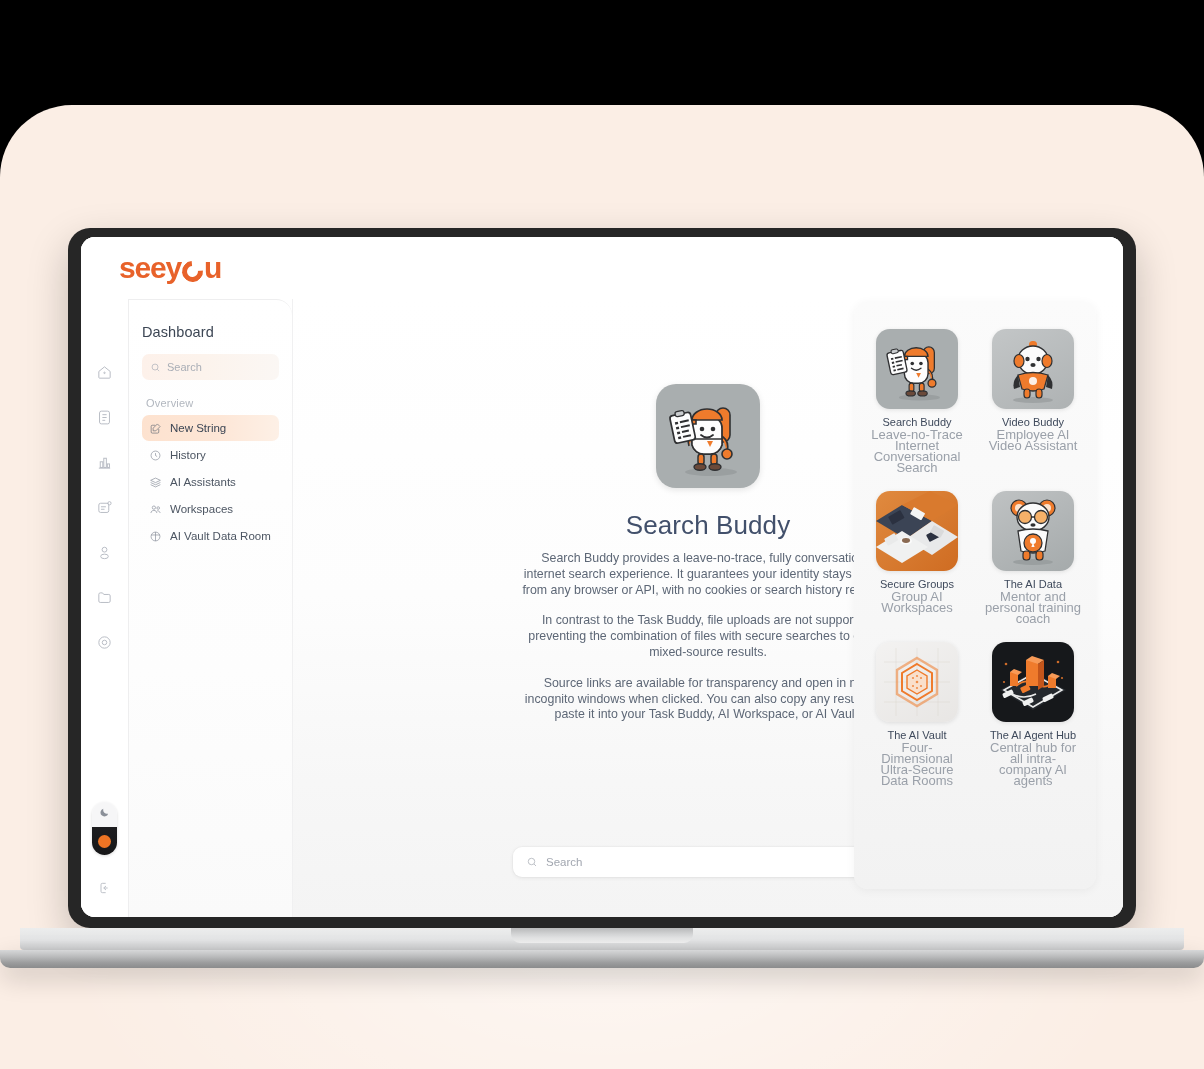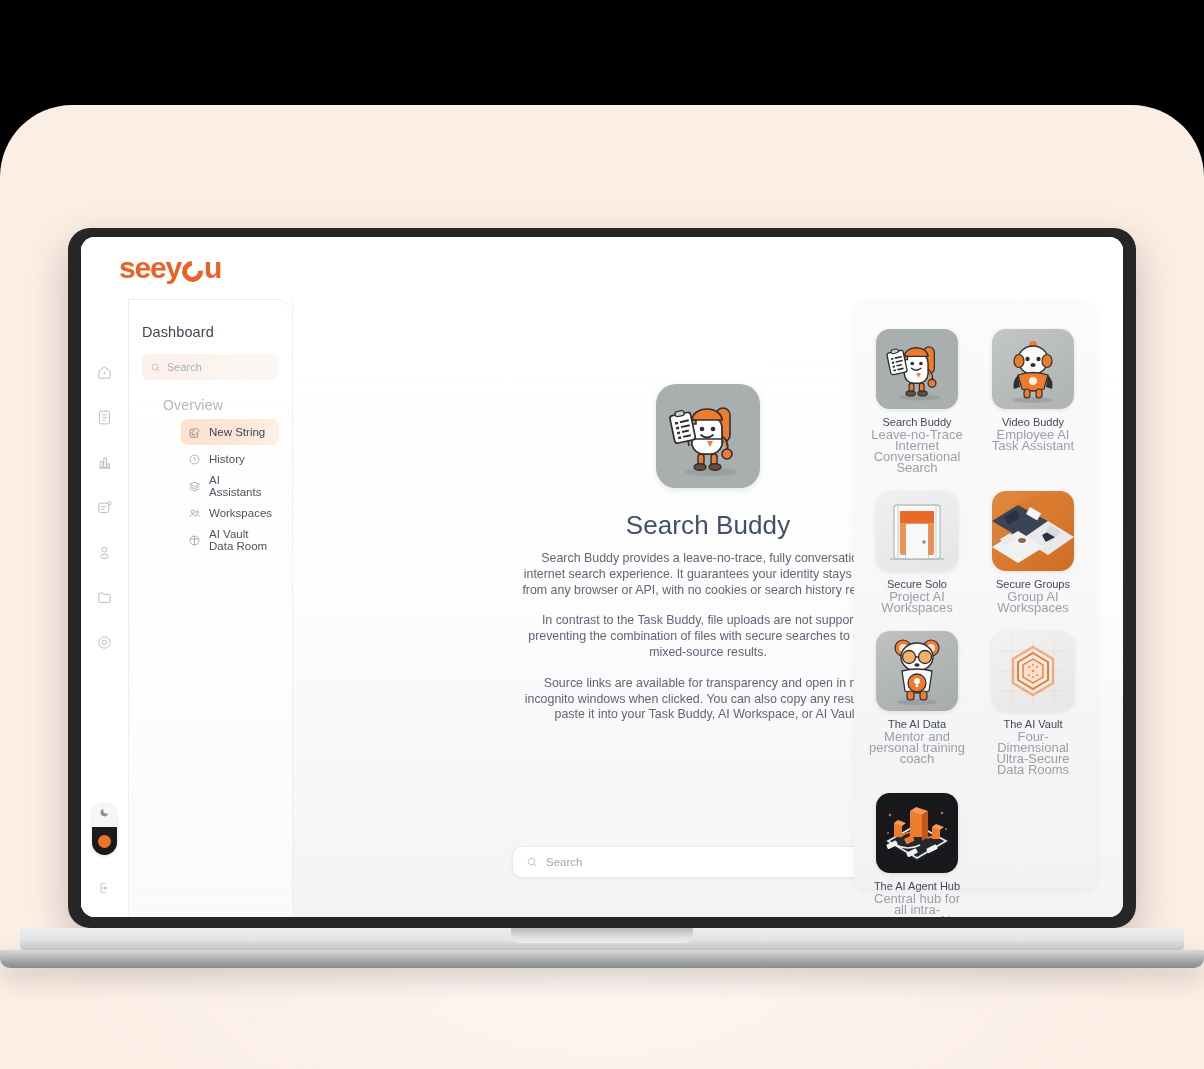--- a/index.html
+++ b/index.html
@@ -101,25 +101,25 @@
     padding:24px 13px 4px 13px;
   }
   .sp-title { font-size:14.5px; color:#3c4654; font-weight:400; letter-spacing:.1px; margin-bottom:14px; }
   .sp-search {
     height:26px; border-radius:7px;
     background: linear-gradient(90deg,#fdf1ea 0%, #fcf3ec 45%, #fbf7f4 100%);
     display:flex; align-items:center; gap:6px; padding:0 8px; cursor:text;
   }
   .sp-search svg { width:11px; height:11px; stroke:#a9aeb6; fill:none; stroke-width:1.5; }
   .sp-search span { font-size:11px; color:#a9aeb6; }
-  .sp-group { font-size:14px; color:#b2b7bf; margin:17px 0 6px 21px; letter-spacing:.2px;}
+  .sp-group { font-size:11px; color:#b2b7bf; margin:17px 0 6px 4px; letter-spacing:.2px;}
   .nav-item {
     display:flex; align-items:center; gap:8px;
     height:26px; border-radius:7px; padding:0 7px; margin-bottom:1px;
-    font-size:11.5px; color:#4c5562; cursor:pointer;margin-left:39px;
+    font-size:11.5px; color:#4c5562; cursor:pointer;
   }
   .nav-item.active { background: linear-gradient(90deg,#fde2cf 0%, #fde6d6 55%, #fdf0e6 100%); color:#3c4654; }
   .nav-item .ni-ico { width:13px; height:13px; display:flex; align-items:center; justify-content:center; flex:0 0 13px; }
   .nav-item .ni-ico svg { width:13px; height:13px; stroke:#8c929c; fill:none; stroke-width:1.3; }
   .nav-item.active .ni-ico svg { stroke:#6d727b; }
 
   
   .main {
     flex:1; min-width:0; position:relative;
     background: linear-gradient(180deg,#ffffff 0%, #fdfdfd 48%, #f7f7f7 78%, #f4f4f4 100%);
@@ -433,39 +433,23 @@
                       <ellipse cx="41" cy="36" rx="2.6" ry="2" fill="#2f3032"></ellipse>
                       <path d="M26 46 q15 -5 30 0 l-4 14 q-11 4 -22 0z" fill="#ef7b2c" stroke="#2f3032" stroke-width="1.3"></path>
                       <circle cx="41" cy="52" r="4" fill="#fdfdfd" opacity=".9"></circle>
                       <path d="M26 46 q-6 6 -4 14 l6 -2z" fill="#2f3032"></path>
                       <path d="M56 46 q6 6 4 14 l-6 -2z" fill="#2f3032"></path>
                       <rect x="32" y="60" width="6" height="9" rx="3" fill="#ef7b2c" stroke="#2f3032" stroke-width="1.2"></rect>
                       <rect x="44" y="60" width="6" height="9" rx="3" fill="#ef7b2c" stroke="#2f3032" stroke-width="1.2"></rect>
                     </svg>
                   </div>
                   <div class="card-name">Video Buddy</div>
-                  <div class="card-desc">Employee AI Task Assistant</div>
+                  <div class="card-desc">Employee AI Video Assistant</div>
                 </div>
 
-                <div class="card">
-                  <div class="card-thumb" style="background:linear-gradient(160deg,#f0f0f0,#e4e5e5)">
-                    <svg viewBox="0 0 82 80" width="82" height="80">
-                      <rect x="18" y="14" width="46" height="54" rx="3" fill="#fbfbfb" stroke="#b9bdc0" stroke-width="1.3"></rect>
-                      <rect x="24" y="20" width="34" height="44" rx="2" fill="#ef7b2c" opacity=".85"></rect>
-                      <rect x="24" y="20" width="34" height="12" fill="#e8692a"></rect>
-                      <rect x="30" y="33" width="22" height="35" rx="2" fill="#f5f6f6" stroke="#a9aeb1" stroke-width="1.2"></rect>
-                      <path d="M30 33 h22 v35 h-22z" fill="#f7f8f8"></path>
-                      <circle cx="48" cy="51" r="1.8" fill="#8b9094"></circle>
-                      <path d="M14 68 h54" stroke="#b9bdc0" stroke-width="1.6"></path>
-                      <path d="M22 14 v54 M60 14 v54" stroke="#c6cacc" stroke-width="1"></path>
-                    </svg>
-                  </div>
-                  <div class="card-name">Secure Solo</div>
-                  <div class="card-desc">Project AI Workspaces</div>
-                </div>
 
 
                 <div class="card">
                   <div class="card-thumb" style="background:linear-gradient(135deg,#e08a3f,#cf6c22)">
                     <svg viewBox="0 0 82 80" width="82" height="80">
                       <path d="M0 30 L26 14 L56 30 L30 48z" fill="#3b4455"></path>
                       <path d="M26 14 L56 30 L82 14 L54 0z" fill="#d97a2e"></path>
                       <path d="M30 48 L56 30 L82 46 L56 64z" fill="#e8e9ea"></path>
                       <path d="M0 56 L26 40 L52 56 L26 72z" fill="#f0f1f1"></path>
                       <rect x="12" y="26" width="14" height="9" rx="1" transform="rotate(-30 12 26)" fill="#2b3140"></rect>

